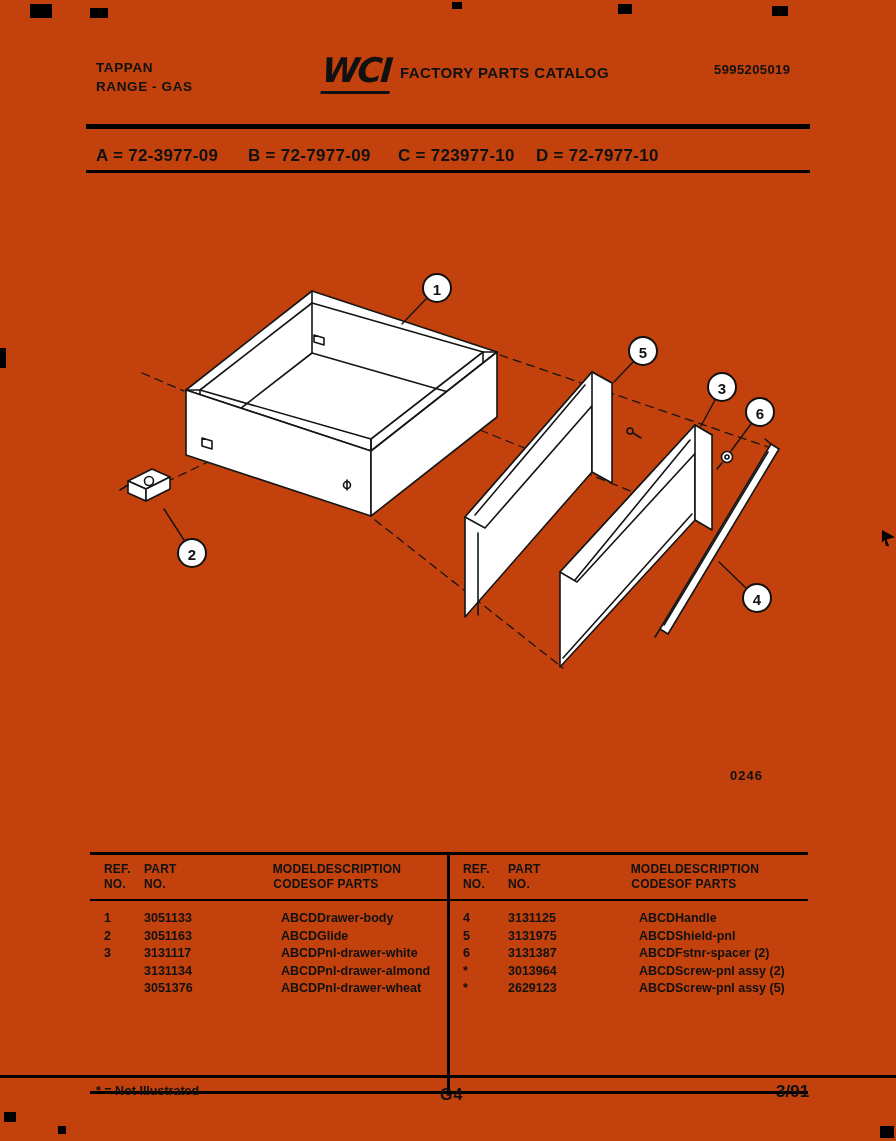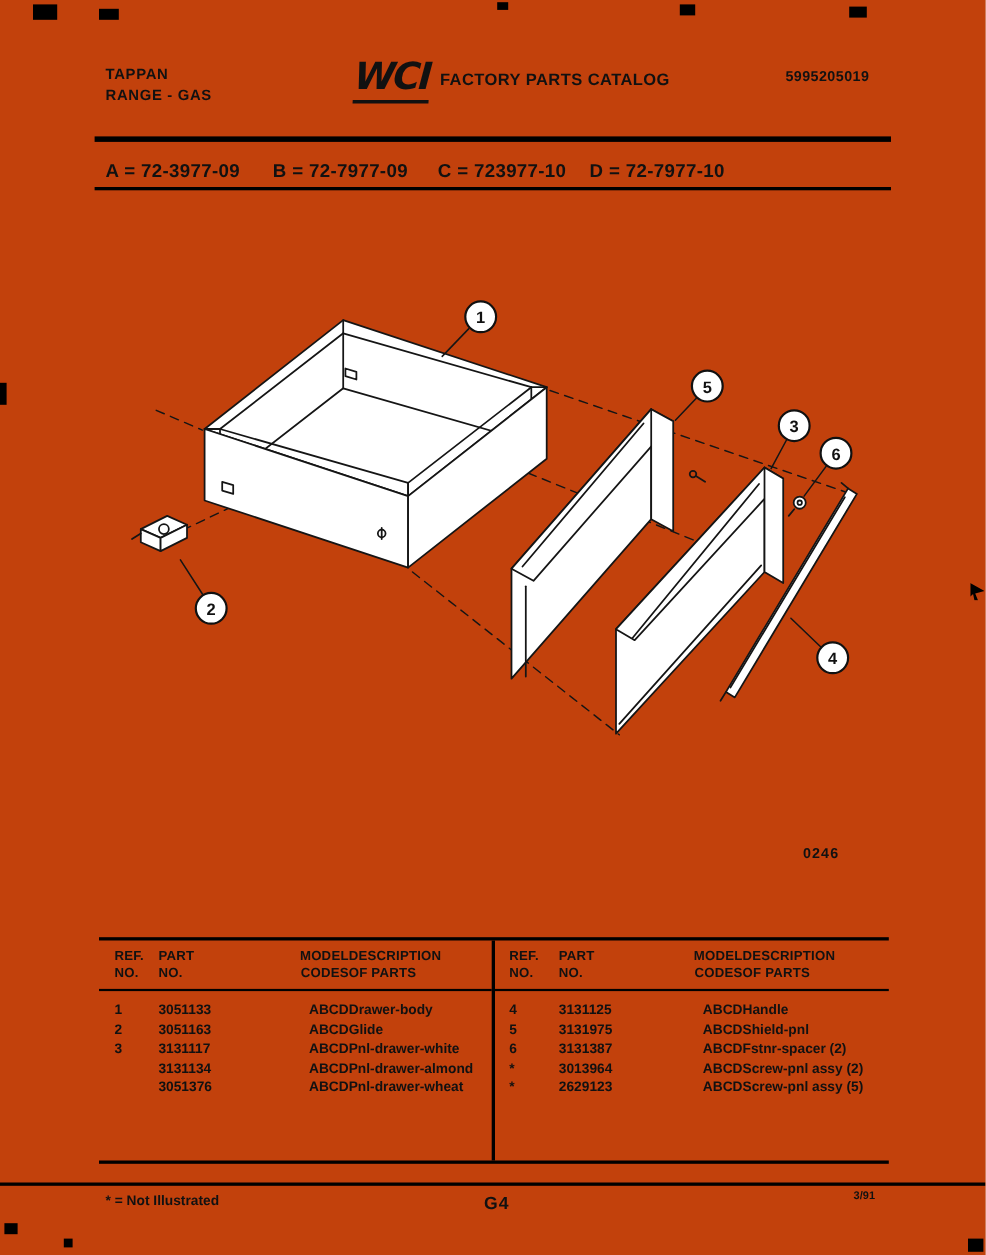--- a/index.html
+++ b/index.html
@@ -13,40 +13,40 @@
   .catalog-title{left:400px;top:64px;font-weight:bold;font-size:15px;letter-spacing:.4px;}
   .pub-number{left:714px;top:62px;font-weight:bold;font-size:13px;letter-spacing:.4px;}
   .rule1{left:86px;top:124px;width:724px;height:5px;background:#000;}
   .rule2{left:86px;top:170px;width:724px;height:3px;background:#000;}
   .model{top:146px;font-weight:bold;font-size:17px;letter-spacing:.3px;}
   
   .diagram-svg{left:0;top:185px;}
   .callout{position:absolute;width:30px;height:30px;border:2.2px solid #111;border-radius:50%;background:#fff;text-align:center;line-height:30px;font-weight:bold;font-size:15px;box-sizing:border-box;}
   .fig-number{left:730px;top:768px;font-weight:bold;font-size:13px;letter-spacing:1px;}
   
-  .parts-table{left:90px;top:852px;width:718px;height:206px;border-top:3px solid #000;border-bottom:3px solid #000;display:flex;box-sizing:border-box;}
+  .parts-table{left:90px;top:852px;width:718px;height:242px;border-top:3px solid #000;border-bottom:3px solid #000;display:flex;box-sizing:border-box;}
   .half{position:relative;box-sizing:border-box;}
   .half-left{width:360px;border-right:3px solid #000;}
   .half-right{flex:1;}
   .thead{display:flex;height:46px;border-bottom:2px solid #000;box-sizing:border-box;padding-top:7px;font-weight:bold;font-size:12px;letter-spacing:.2px;}
   .thead .hcell span{display:block;line-height:15px;}
   .c-ref{width:40px;padding-left:14px;box-sizing:content-box;}
   .c-part{width:95px;}
   .c-model{width:78px;text-align:right;}
   .c-desc{flex:1;}
   .half-right .c-ref{width:45px;padding-left:13px;}
   .half-right .c-part{width:90px;}
   .half-right .c-model{width:77px;}
   .tbody{padding-top:9px;font-size:12.5px;font-weight:bold;}
   .trow{display:flex;line-height:17.5px;}
   
   .footer-line{left:0;top:1075px;width:896px;height:3px;background:#000;}
   .footer-note{left:96px;top:1084px;font-weight:bold;font-size:12.5px;}
   .footer-page{left:440px;top:1086px;font-weight:bold;font-size:16px;letter-spacing:1px;}
-  .footer-date{left:776px;top:1082px;font-weight:bold;font-size:10px;}
+  .footer-date{left:776px;top:1082px;font-weight:bold;font-size:17px;}
   .arrow-mark{position:absolute;left:882px;top:530px;width:13px;height:16px;background:#000;clip-path:polygon(0 0,100% 45%,35% 60%,55% 100%,30% 100%,20% 62%,0 78%);}
 </style>
 </head>
 <body>
 
 <div class="page">
 
   <div class="artifact" style="left:30px;top:4px;width:22px;height:14px;"></div>
   <div class="artifact" style="left:90px;top:8px;width:18px;height:10px;"></div>
   <div class="artifact" style="left:452px;top:2px;width:10px;height:7px;"></div>

